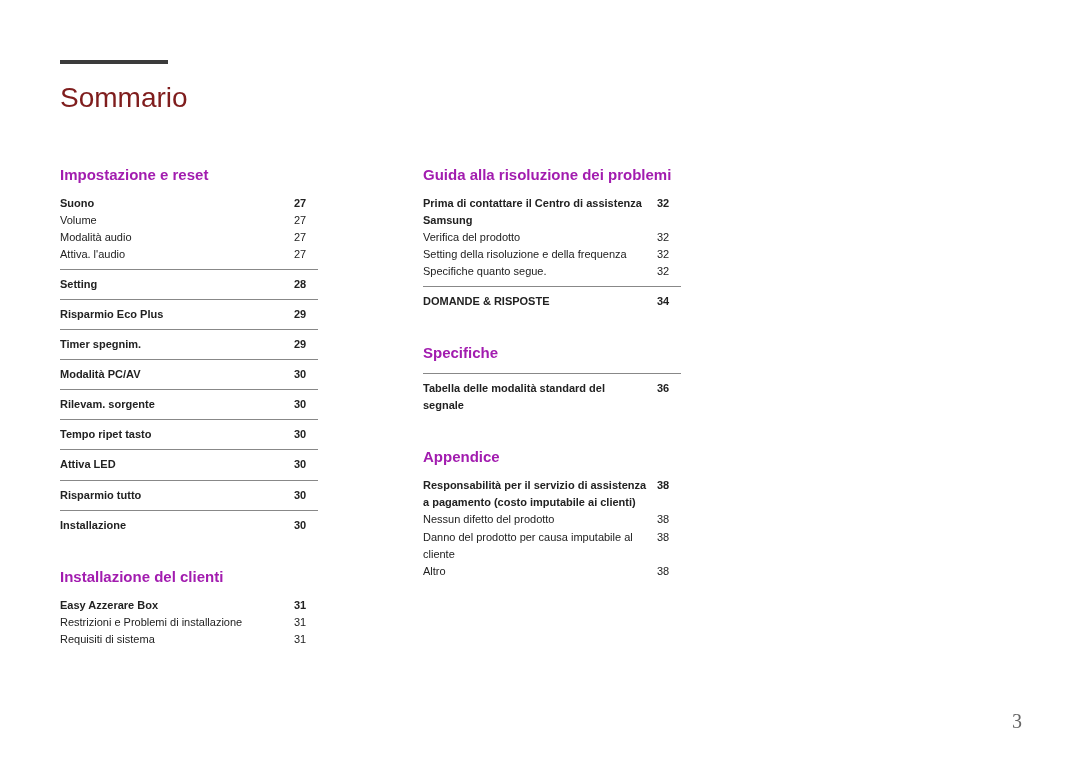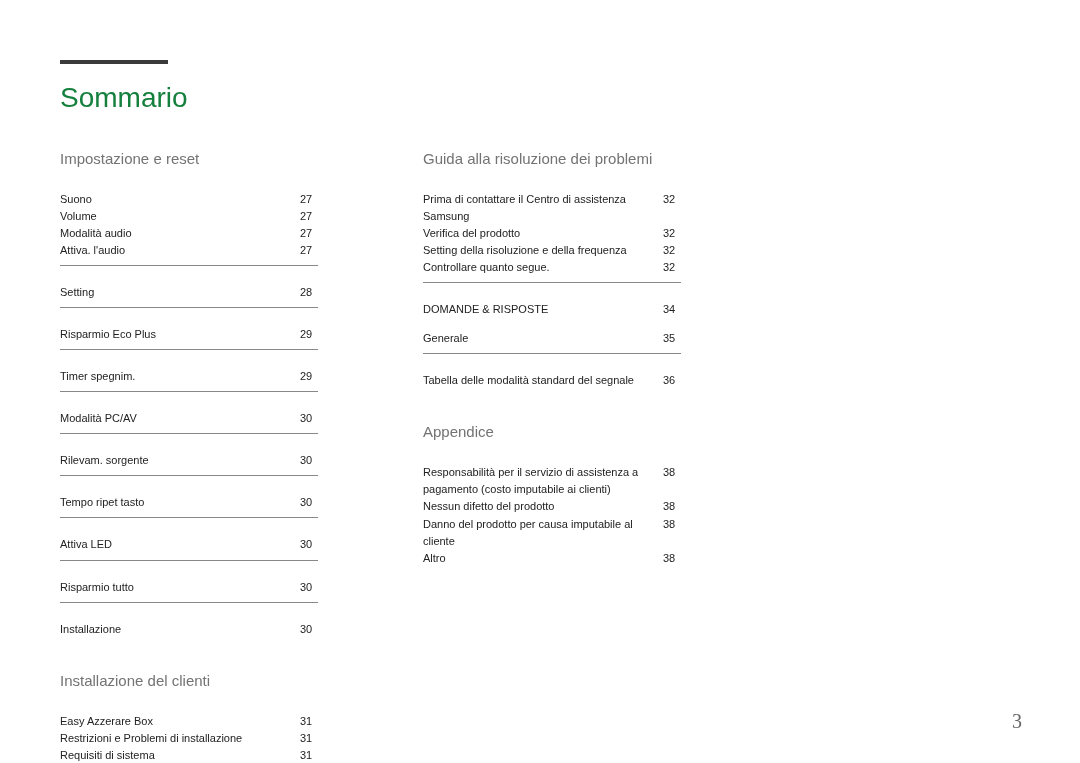--- a/index.html
+++ b/index.html
@@ -13,49 +13,49 @@
   }
   .rule-top {
     width: 108px;
     height: 4px;
     background: #3b3b3b;
     margin-bottom: 18px;
   }
   .page-title {
     font-size: 28px;
     font-weight: 400;
-    color: #15803d;
-    margin-bottom: 36px;
+    color: #7f1d1d;
+    margin-bottom: 52px;
   }
   .columns {
     display: flex;
     gap: 105px;
   }
   .col {
     width: 258px;
   }
   .section-title {
-    color: #737373;
+    color: #a21caf;
     font-size: 15px;
-    font-weight: 400;
+    font-weight: 700;
     margin-bottom: 12px;
     margin-top: 0;
   }
   .section-title.mt { margin-top: 34px; }
   .block { margin-bottom: 0; }
   .row {
     display: flex;
     justify-content: space-between;
     font-size: 11px;
     line-height: 1.55;
     color: #222;
   }
   .row .label { flex: 1; padding-right: 10px; }
-  .row .page { width: 24px; text-align: center; }
-  .bold { font-weight: 400; margin-top: 12px; }
+  .row .page { width: 24px; text-align: left; }
+  .bold { font-weight: 700; }
   .divider {
     border: none;
     border-top: 1px solid #888;
     margin: 6px 0 6px 0;
   }
   .page-number {
     position: absolute;
     right: 58px;
     bottom: 30px;
     font-size: 20px;
@@ -163,35 +163,32 @@
         </div>
         <div class="row">
           <span class="label">Verifica del prodotto</span>
           <span class="page">32</span>
         </div>
         <div class="row">
           <span class="label">Setting della risoluzione e della frequenza</span>
           <span class="page">32</span>
         </div>
         <div class="row">
-          <span class="label">Controllare quanto segue.</span>
+          <span class="label">Specifiche quanto segue.</span>
           <span class="page">32</span>
         </div>
         <hr class="divider">
         <div class="row">
           <span class="label bold">DOMANDE &amp; RISPOSTE</span>
           <span class="page bold">34</span>
         </div>
       </div>
 
-    <div class="block">
-        <div class="row">
-          <span class="label bold">Generale</span>
-          <span class="page bold">35</span>
-        </div>
+    <div class="section-title mt">Specifiche</div>
+    <div class="block">
         <hr class="divider">
         <div class="row">
           <span class="label bold">Tabella delle modalità standard del segnale</span>
           <span class="page bold">36</span>
         </div>
       </div>
 
     <div class="section-title mt">Appendice</div>
     <div class="block">
         <div class="row">

